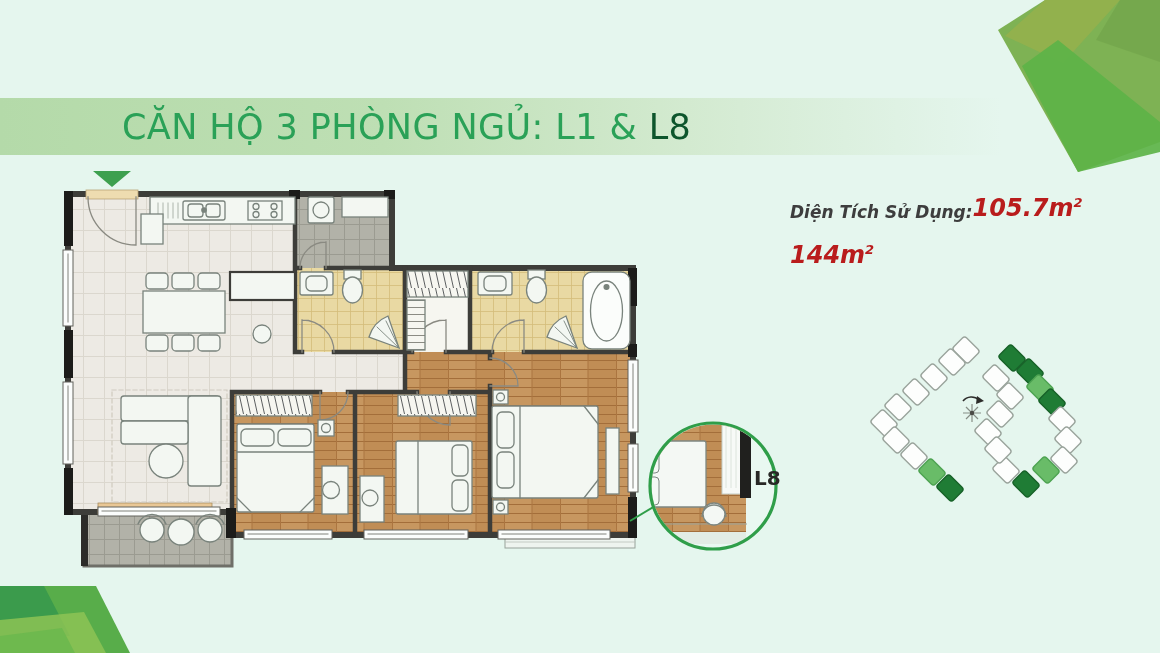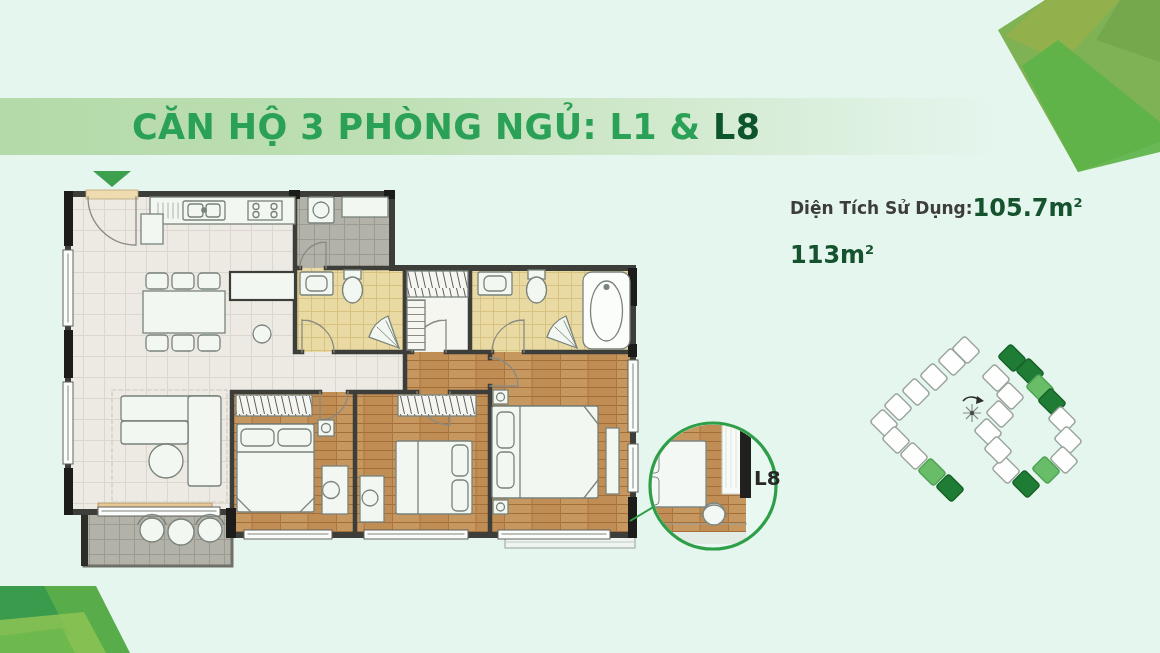--- a/index.html
+++ b/index.html
@@ -7,26 +7,26 @@
     position:relative;width:1160px;height:653px;overflow:hidden;
     background:#e5f6ee;
     font-family:"DejaVu Sans","Liberation Sans",sans-serif;
   }
   svg.art{position:absolute;left:0;top:0;}
   .banner{
     position:absolute;left:0;top:98px;width:1012px;height:57px;
     background:linear-gradient(90deg,#b4daa9 0%,#bedfb4 38%,#d3ead0 68%,rgba(229,246,238,0) 99%);
     display:flex;align-items:center;padding-left:114px;box-sizing:border-box;
   }
-  .banner h1{margin:18px;font-size:35px;font-weight:700;color:#2aa157;letter-spacing:.4px;white-space:pre;}
+  .banner h1{margin:8px;font-size:35px;font-weight:400;color:#2aa157;letter-spacing:.4px;white-space:pre;}
   .banner .hl{color:#0d552c;}
   .stats{position:absolute;left:790px;top:194px;width:184px;}
-  .stat-row{display:flex;justify-content:space-between;align-items:center;margin-bottom:19px;}
+  .stat-row{display:flex;justify-content:space-between;align-items:flex-end;margin-bottom:19px;font-style:italic;}
   .stat-label{font-size:17px;font-weight:700;color:#3d3d3d;white-space:nowrap;}
-  .stat-value{font-size:24px;font-weight:700;color:#14532d;white-space:nowrap;}
+  .stat-value{font-size:24px;font-weight:700;color:#b91c1c;white-space:nowrap;}
   .stat-value sup{font-size:13px;}
   .callout-label{position:absolute;left:754px;top:466px;font-size:20px;font-weight:700;color:#282826;}
 </style>
 </head>
 <body>
 
 <div class="stage">
 
 <svg class="art" width="1160" height="653" viewBox="0 0 1160 653">
   <defs>
@@ -324,19 +324,19 @@
   <div class="banner">
     <h1><span>CĂN HỘ 3 PHÒNG NGỦ: L1 &amp; </span><span class="hl">L8</span></h1>
   </div>
 
   <div class="stats">
     <div class="stat-row">
       <span class="stat-label">Diện Tích Sử Dụng:</span>
       <span class="stat-value"><span>105.7m</span><sup>2</sup></span>
     </div>
     <div class="stat-row">
-      <span class="stat-value"><span>113m</span><sup>2</sup></span>
+      <span class="stat-value"><span>144m</span><sup>2</sup></span>
     </div>
   </div>
 
   <div class="callout-label">L8</div>
 
 </div>
 
 </body></html>

